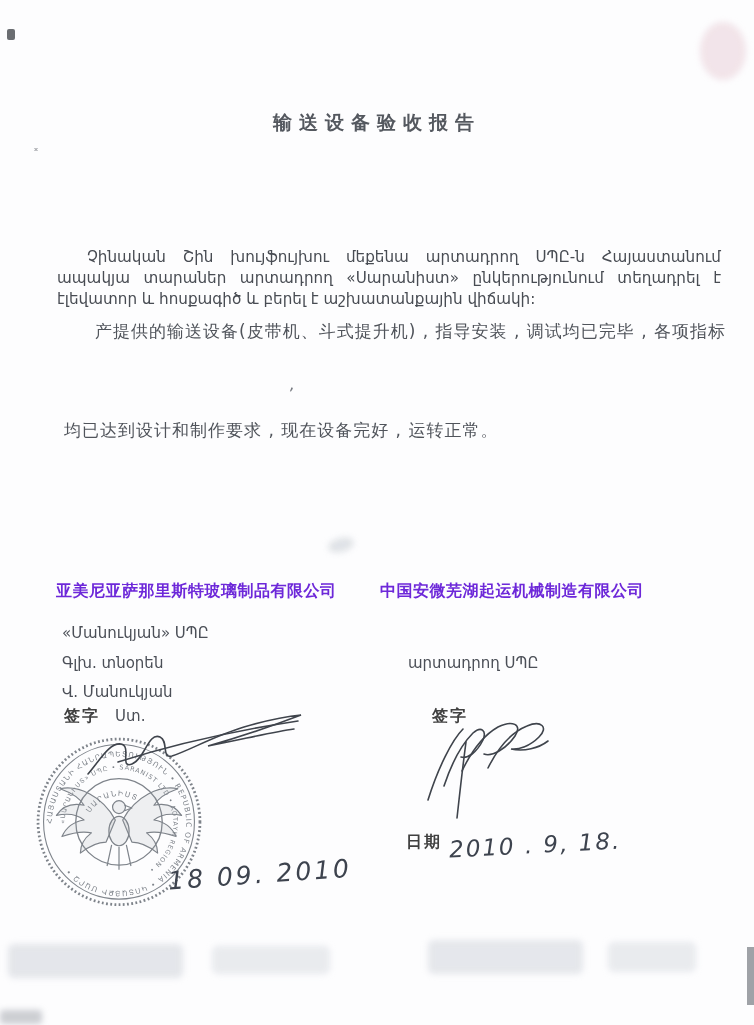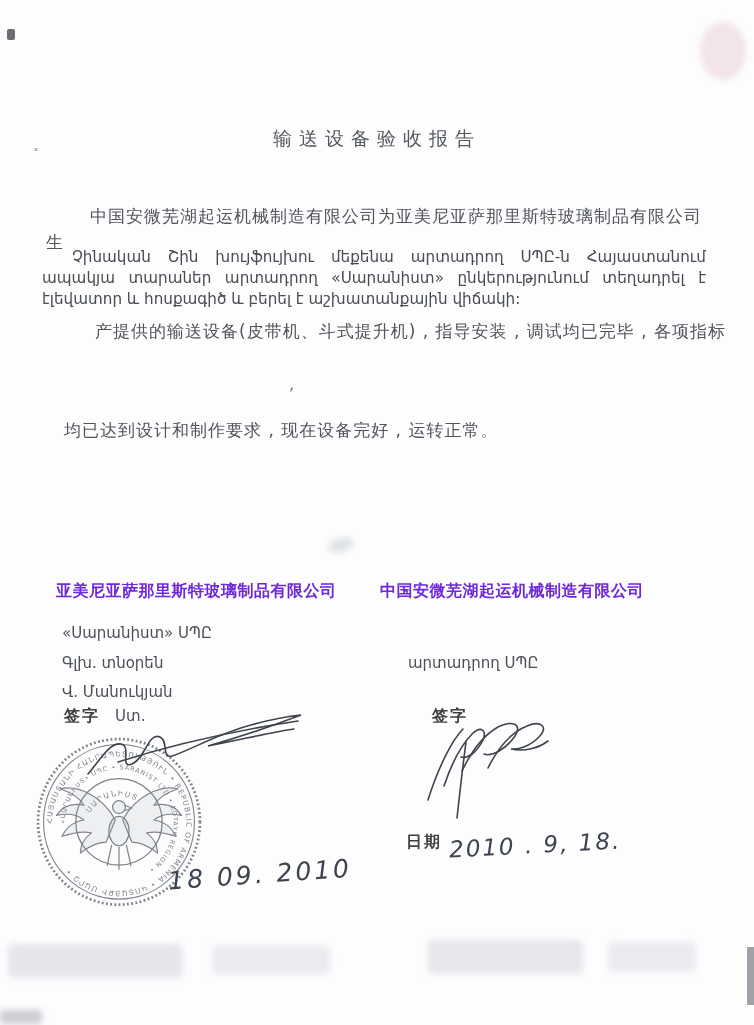--- a/index.html
+++ b/index.html
@@ -8,21 +8,21 @@
     width:754px;height:1025px;
     background:#fdfdfe;
     overflow:hidden;
     font-family:"DejaVu Sans","Liberation Sans",sans-serif;
     color:#4a4e55;
   }
   .abs{position:absolute;}
   .cn{letter-spacing:1px;color:#50545b;}
   .title{
     width:754px;text-align:center;
-    font-size:19px;font-weight:normal;letter-spacing:7px;color:#54585f;margin-top:16px;
+    font-size:19px;font-weight:bold;letter-spacing:7px;color:#54585f;
   }
   .para{font-size:17px;line-height:26px;}
   .hy-para{
     font-size:15.2px;line-height:21px;text-align:justify;
     color:#484c53;text-indent:30px;
   }
   .company{font-size:16px;font-weight:bold;letter-spacing:0.5px;color:#6d28d9;text-align:center;}
   .hy-line{font-size:15px;color:#4b4f57;}
   .sig-label{font-size:16px;font-weight:bold;color:#404040;letter-spacing:2px;}
   .hand{
@@ -47,32 +47,31 @@
 
   <div class="smudge" style="left:8px;top:944px;width:175px;height:34px;background:rgba(203,208,215,0.5);border-radius:6px;"></div>
   <div class="smudge" style="left:212px;top:946px;width:118px;height:28px;background:rgba(208,213,219,0.45);border-radius:6px;"></div>
   <div class="smudge" style="left:428px;top:940px;width:155px;height:34px;background:rgba(205,210,217,0.5);border-radius:6px;"></div>
   <div class="smudge" style="left:608px;top:942px;width:88px;height:30px;background:rgba(208,213,219,0.45);border-radius:6px;"></div>
   <div class="abs" style="left:747px;top:947px;width:7px;height:58px;background:rgba(82,87,95,0.55);"></div>
   <div class="smudge" style="left:0px;top:1010px;width:42px;height:14px;background:rgba(130,136,144,0.4);border-radius:3px;"></div>
 
   <div class="abs title" style="top:110px;left:0;">输送设备验收报告</div>
 
-  <div class="abs para cn" style="left:46px;top:203px;width:668px;text-indent:44px;">中国安微芜湖起运机械制造有限公司为亚美尼亚萨那里斯特玻璃制品有限公司生</div>
 
-  <div class="abs hy-para" style="left:42px;top:247px;width:664px;">Չինական Շին խույֆույխու մեքենա  արտադրող ՍՊԸ-ն  Հայաստանում ապակյա տարաներ արտադրող «Սարանիստ» ընկերությունում տեղադրել է էլեվատոր և հոսքագիծ և բերել է աշխատանքային վիճակի:</div>
+  <div class="abs hy-para" style="left:57px;top:247px;width:664px;">Չինական Շին խույֆույխու մեքենա  արտադրող ՍՊԸ-ն  Հայաստանում ապակյա տարաներ արտադրող «Սարանիստ» ընկերությունում տեղադրել է էլեվատոր և հոսքագիծ և բերել է աշխատանքային վիճակի:</div>
 
   <div class="abs para cn" style="left:46px;top:318px;width:680px;text-indent:44px;text-align:right;">产提供的输送设备(皮带机、斗式提升机) , 指导安装 , 调试均已完毕 , 各项指标</div>
 
   <div class="abs para cn" style="left:64px;top:417px;width:640px;">均已达到设计和制作要求 , 现在设备完好 , 运转正常。</div>
 
   <div class="abs company" style="left:56px;top:581px;">亚美尼亚萨那里斯特玻璃制品有限公司</div>
   <div class="abs company" style="left:380px;top:581px;">中国安微芜湖起运机械制造有限公司</div>
 
-  <div class="abs hy-line" style="left:62px;top:624px;">«Սարանիստ» ՍՊԸ</div>
+  <div class="abs hy-line" style="left:62px;top:624px;">«Մանուկյան» ՍՊԸ</div>
   <div class="abs hy-line" style="left:62px;top:654px;">Գլխ. տնօրեն</div>
   <div class="abs hy-line" style="left:62px;top:683px;">Վ. Մանուկյան</div>
 
   <div class="abs hy-line" style="left:408px;top:654px;">արտադրող ՍՊԸ</div>
 
   <div class="abs" style="left:64px;top:706px;">
     <span class="sig-label">签字</span>
     <span class="hy-line" style="margin-left:10px;">Ստ.</span>
   </div>
   <div class="abs sig-label" style="left:432px;top:706px;">签字</div>

